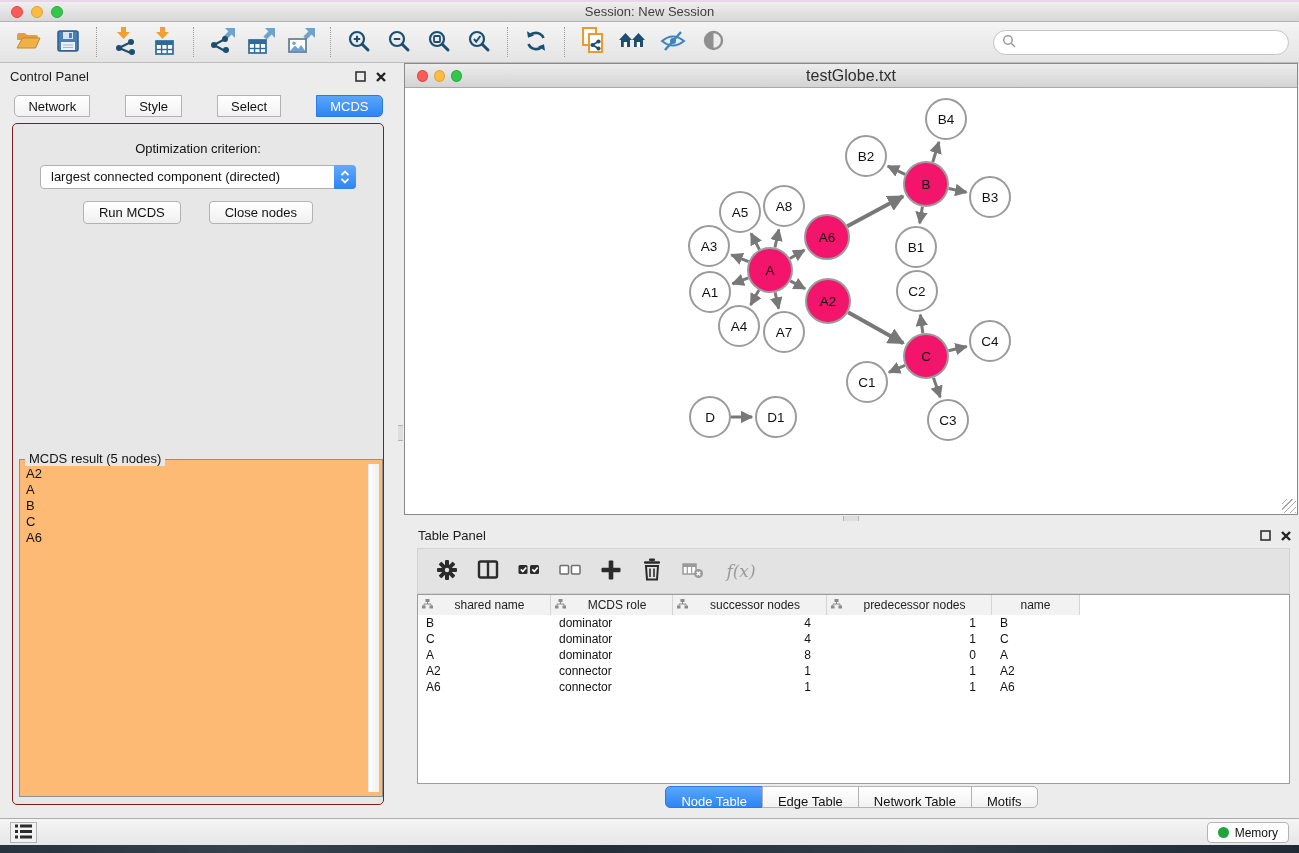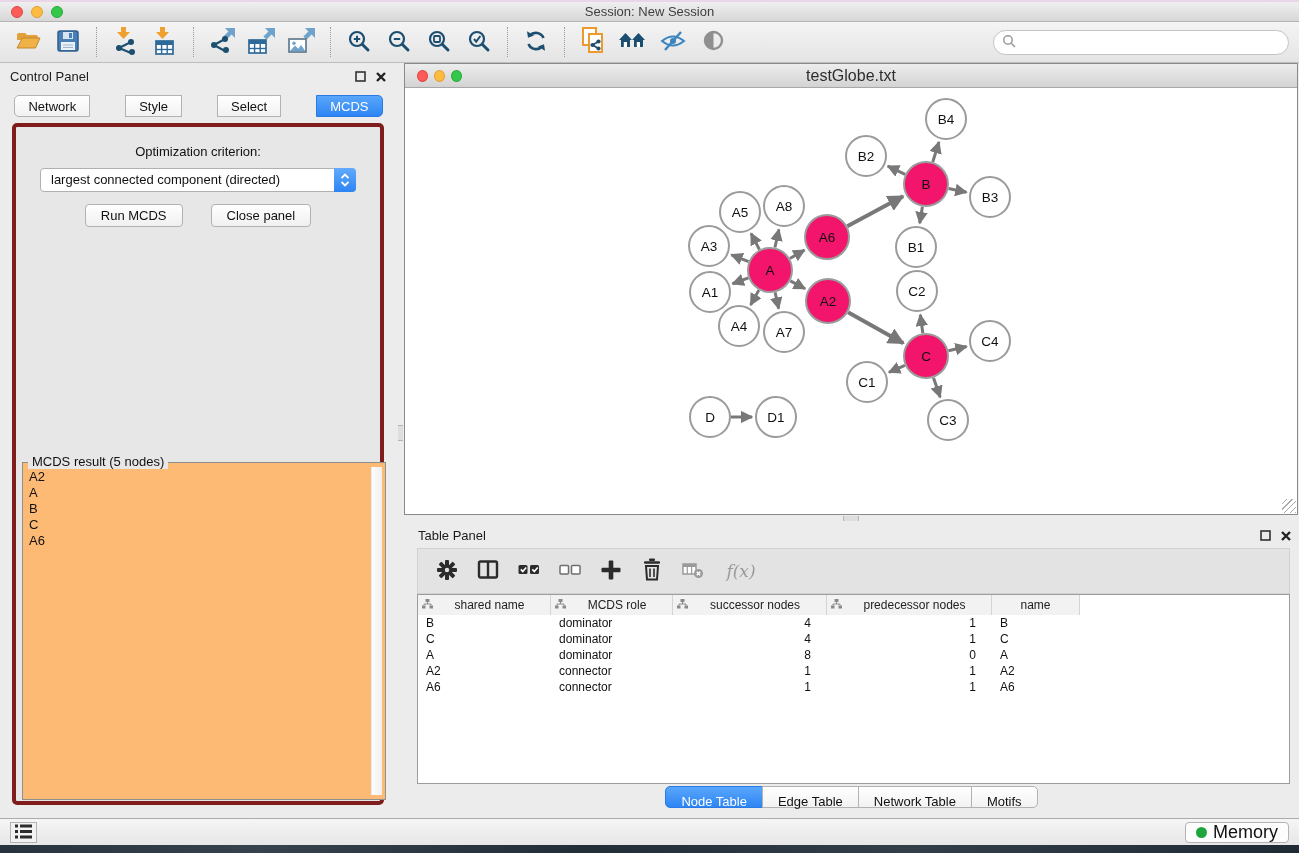--- a/index.html
+++ b/index.html
@@ -39,21 +39,21 @@
   .cp-tabs { position:absolute; left:0; right:0; top:32px; display:flex; justify-content:center;gap:36px; }
   .seg { display:inline-flex; }
   .seg-btn { padding:0 13px; height:22px; line-height:21px; font-size:13px; text-align:center;
              background:linear-gradient(#ffffff,#f2f2f2); border:1px solid #b2b2b2;
              margin-left:-1px; color:#111; }
   .seg-btn:first-child { border-radius:5px 0 0 5px; margin-left:0; }
   .seg-btn:last-child  { border-radius:0 5px 5px 0; }
   .seg-btn.selected { background:linear-gradient(#5aa6fb,#2d85f4); border-color:#2b79e2; color:#fff; }
 
   .cp-inner { position:absolute; left:12px; right:13px; top:60px; bottom:13px;
-              background:#e7e7e7; border:4px solid #7f1d1d; border-radius:5px; }
+              background:#e7e7e7; border:1px solid #7f1d1d; border-radius:5px; }
   .opt-label { margin-top:17px; text-align:center; font-size:13px; color:#111; }
   .mac-select { position:relative; width:316px; height:24px; margin:9px auto 0;
                 background:#fff; border:1px solid #b0b0b0; border-radius:4px; }
   .mac-select .val { position:absolute; left:10px; right:26px; top:0; line-height:22px;
                      font-size:13px; color:#111; white-space:nowrap; overflow:hidden; }
   .mac-select .spinner { position:absolute; right:-1px; top:-1px; width:22px; height:24px;
                          border-radius:0 4px 4px 0; background:linear-gradient(#62aafc,#2d84f4);
                          display:flex; align-items:center; justify-content:center; }
   .btn-row { display:flex; justify-content:center; gap:28px; margin-top:12px; }
   .mac-btn { height:23px; padding:0 15px; font-size:13px; color:#111;
@@ -101,21 +101,21 @@
   .tp-tabs .seg-btn { padding:4px 15px; }
 
   
   .status-bar { position:absolute; left:0; bottom:8px; right:0; height:27px;
                 background:linear-gradient(#f5f5f5,#e7e7e7); border-top:1px solid #ababab; }
   .list-btn { position:absolute; left:10px; top:3px; width:27px; height:21px;
               background:#f2f2f2; border:1px solid #b3b3b3; display:flex;
               align-items:center; justify-content:center; }
   .memory-btn { position:absolute; right:10px; top:3px; height:21px; padding:0 10px;
                 background:#fdfdfd; border:1px solid #b3b3b3; border-radius:4px;
-                display:flex; align-items:center; gap:6px; font-size:18px; color:#111; }
+                display:flex; align-items:center; gap:6px; font-size:12px; color:#111; }
   .memory-dot { width:11px; height:11px; border-radius:50%; background:#1fa53c; }
   .desktop-strip { position:absolute; bottom:0; left:0; right:0; height:8px;
     background:linear-gradient(90deg,#27333f,#36424e 20%,#222d38 45%,#323e4a 70%,#1f2a35); }
 
   .v-grip { position:absolute; left:398px; top:425px; width:5px; height:16px;
             border-top:1px solid #b5b5b5; border-bottom:1px solid #b5b5b5; background:#dedede; }
   .h-grip { position:absolute; left:843px; top:516px; width:16px; height:5px;
             border-left:1px solid #b5b5b5; border-right:1px solid #b5b5b5; background:#dedede; }
 </style>
 </head>
@@ -325,21 +325,21 @@
       <span class="val">largest connected component (directed)</span>
       <span class="spinner">
           <svg width="10" height="14" viewBox="0 0 10 14">
             <path d="M1.5 5.2 L5 1.6 L8.5 5.2" fill="none" stroke="#fff" stroke-width="1.8"></path>
             <path d="M1.5 8.8 L5 12.4 L8.5 8.8" fill="none" stroke="#fff" stroke-width="1.8"></path>
           </svg>
         </span>
     </div>
     <div class="btn-row">
       <button class="mac-btn">Run MCDS</button>
-      <button class="mac-btn">Close panel</button>
+      <button class="mac-btn">Close nodes</button>
     </div>
     <div class="result-group">
       <span class="result-title">MCDS result (5 nodes)</span>
       <div class="result-list" id="result-list">
           <div class="result-item">A2</div>
           <div class="result-item">A</div>
           <div class="result-item">B</div>
           <div class="result-item">C</div>
           <div class="result-item">A6</div>
         </div>

